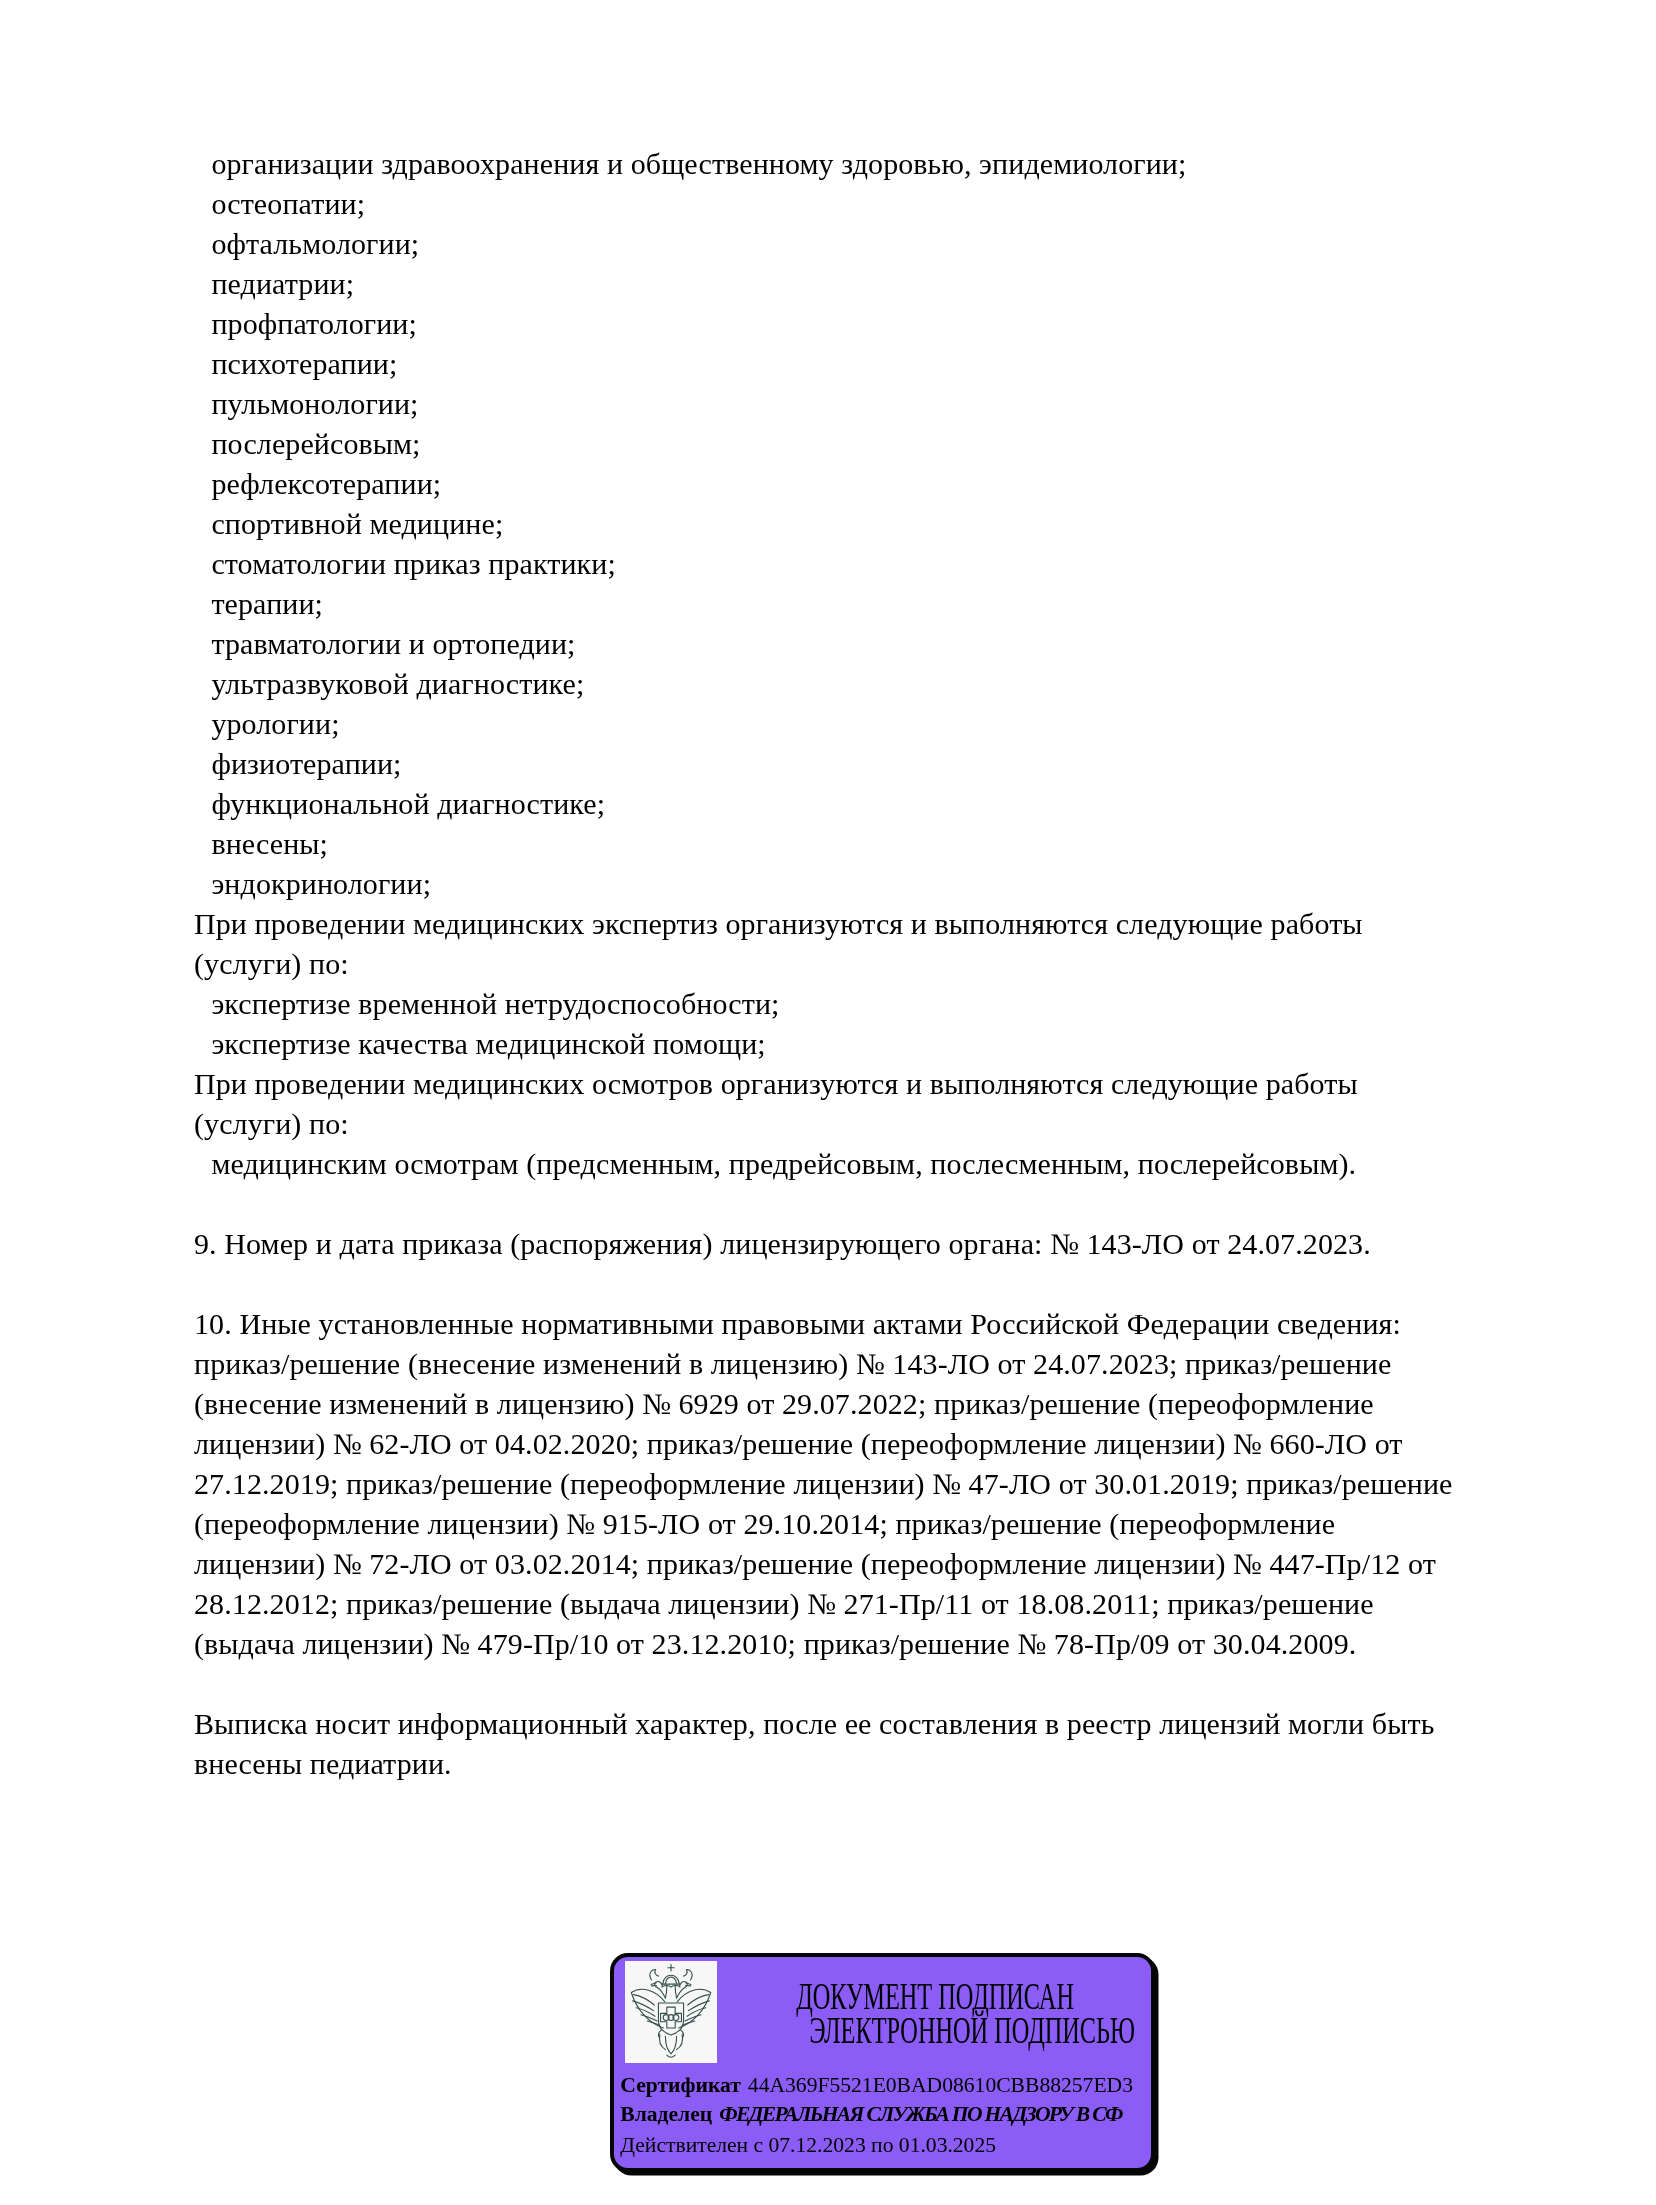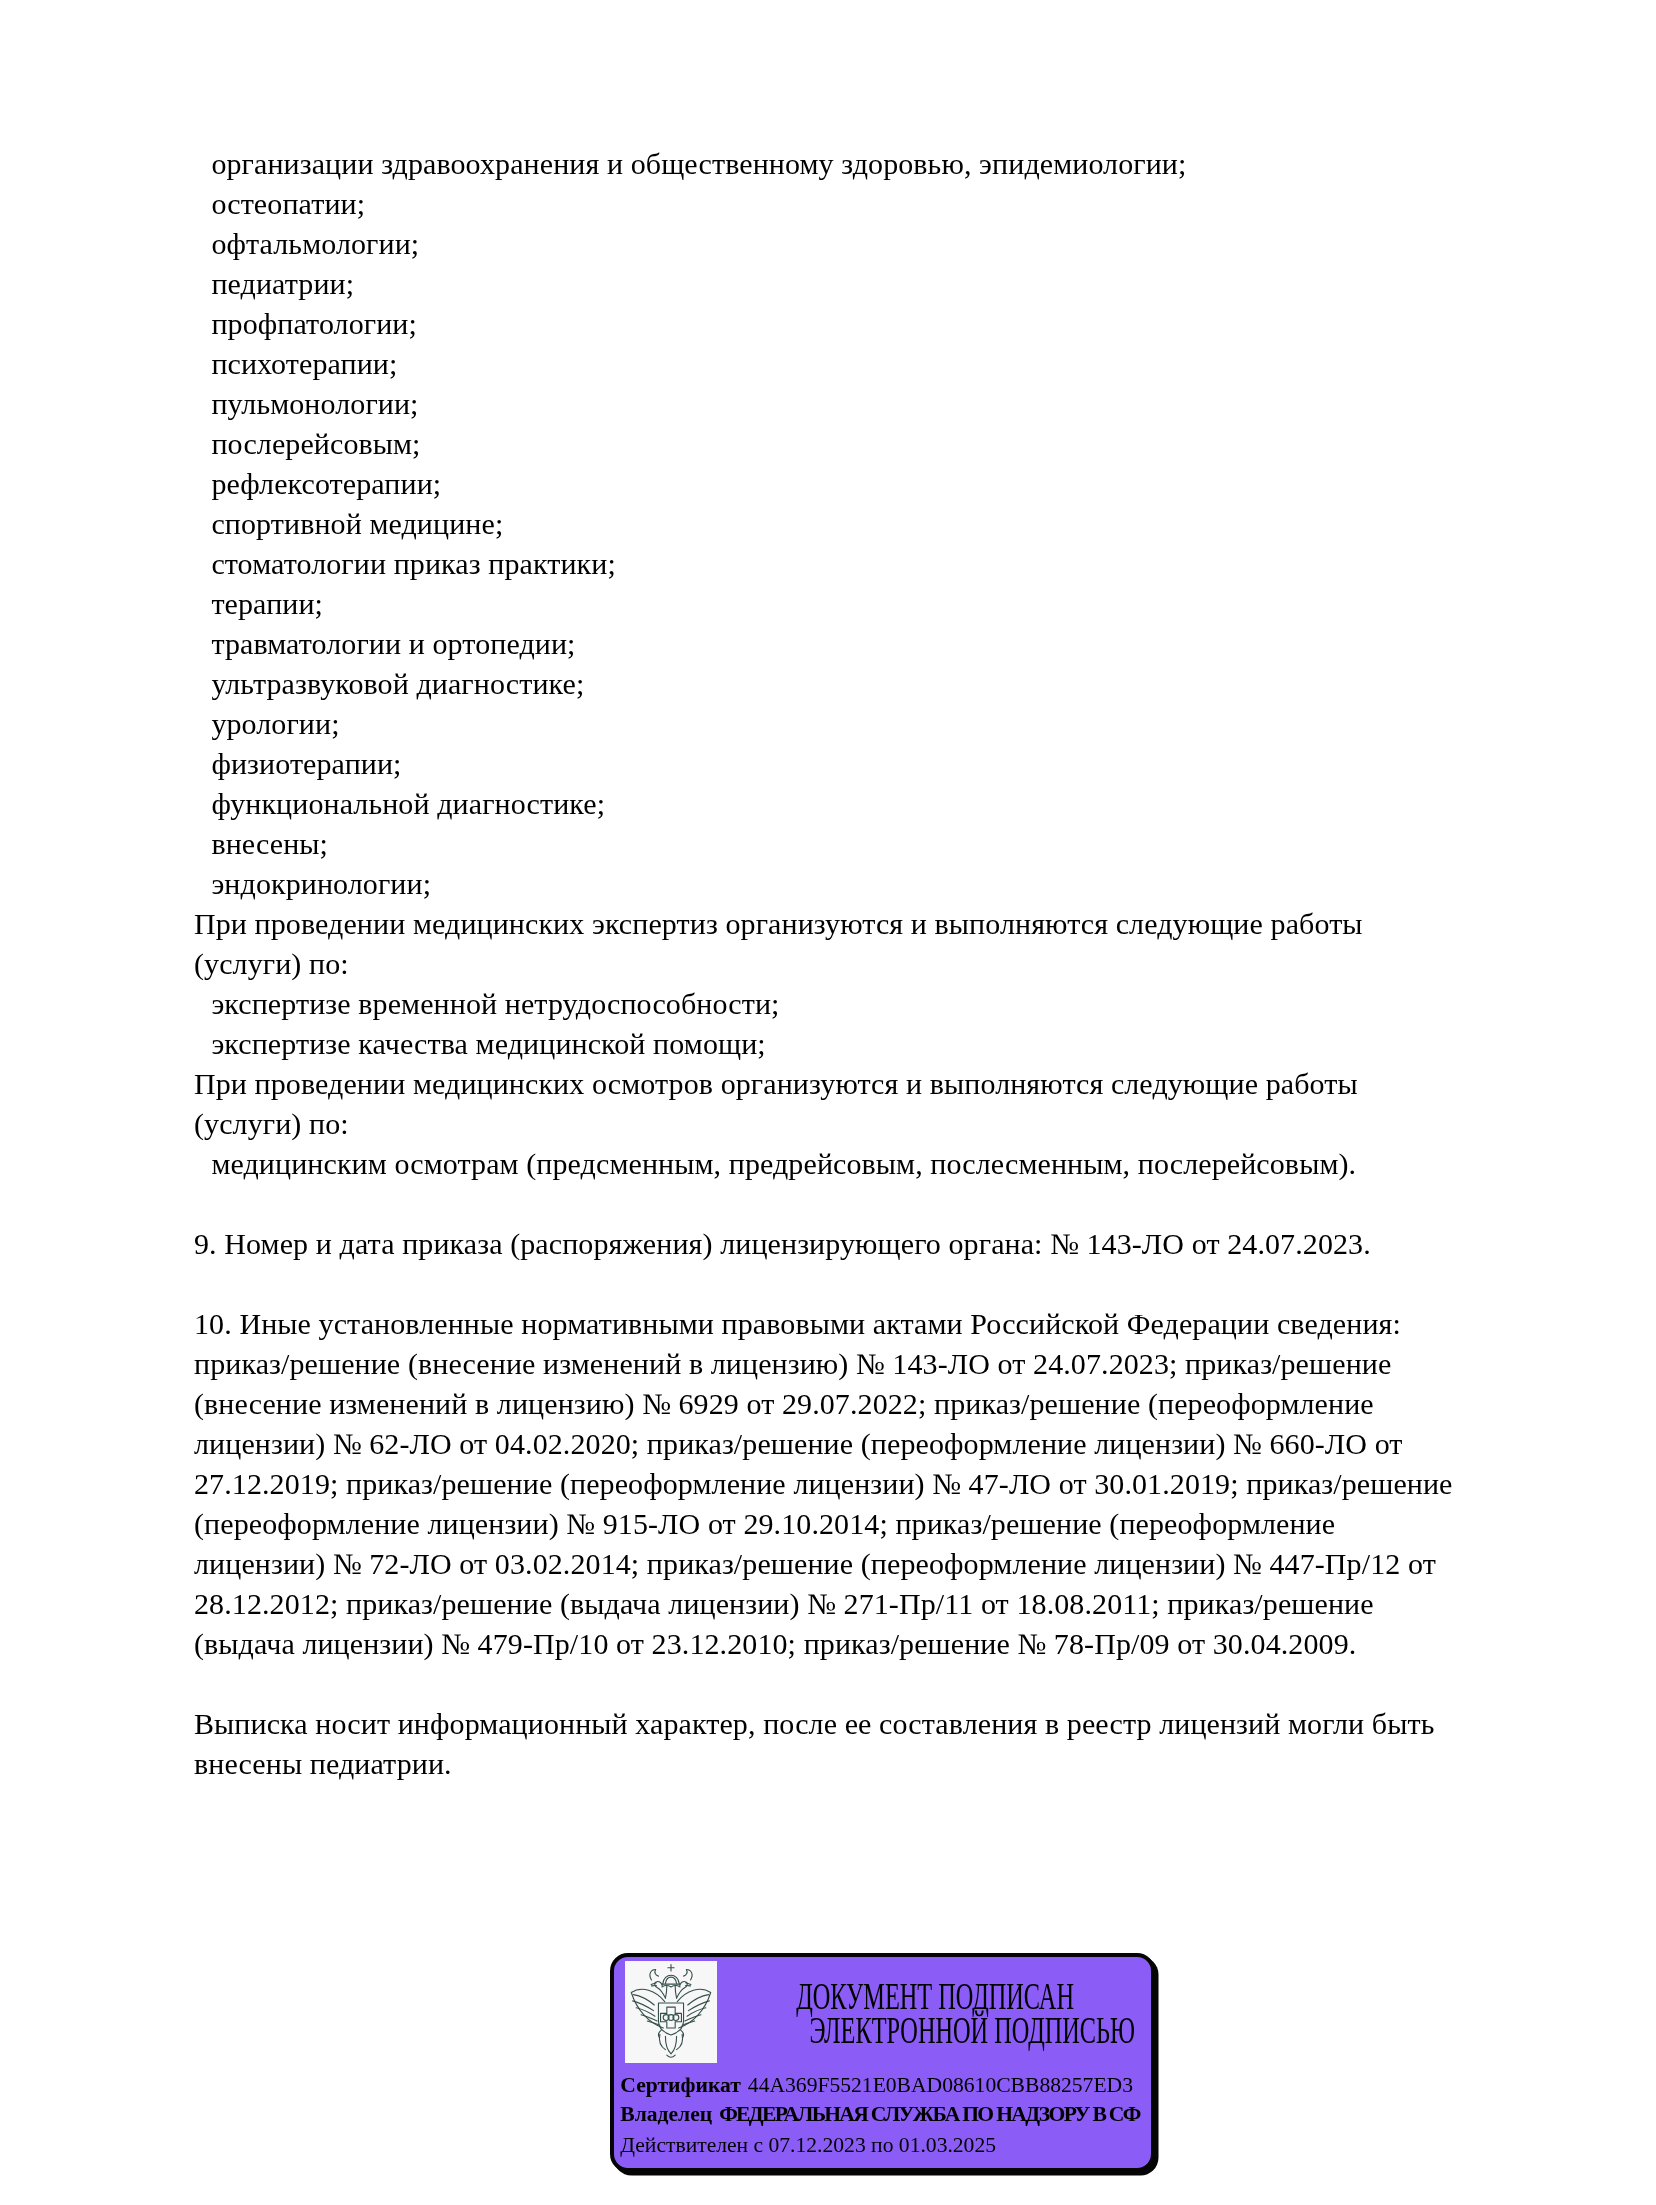--- a/index.html
+++ b/index.html
@@ -37,21 +37,21 @@
     display:block;line-height:34px;font-size:38px;white-space:nowrap;
   }
   .sig-title-line span{display:inline-block;transform:scaleX(0.64);transform-origin:center;}
   .sig-line{
     position:absolute;left:6.3px;right:0;font-size:21.6px;line-height:30px;white-space:nowrap;
   }
   .sig-line.cert{top:113px;}
   .sig-line.owner{top:142px;}
   .sig-line.valid{top:173px;}
   .sig-label{margin-right:7px;font-weight:bold;}
-  .sig-owner-value{font-weight:bold;letter-spacing:-1.7px;}
+  .sig-owner-value{font-weight:bold;letter-spacing:-1.7px;font-style:italic;}
 </style>
 </head>
 <body>
 
 <div class="doc-text">
     <div class="line item">организации здравоохранения и общественному здоровью, эпидемиологии;</div>
     <div class="line item">остеопатии;</div>
     <div class="line item">офтальмологии;</div>
     <div class="line item">педиатрии;</div>
     <div class="line item">профпатологии;</div>

